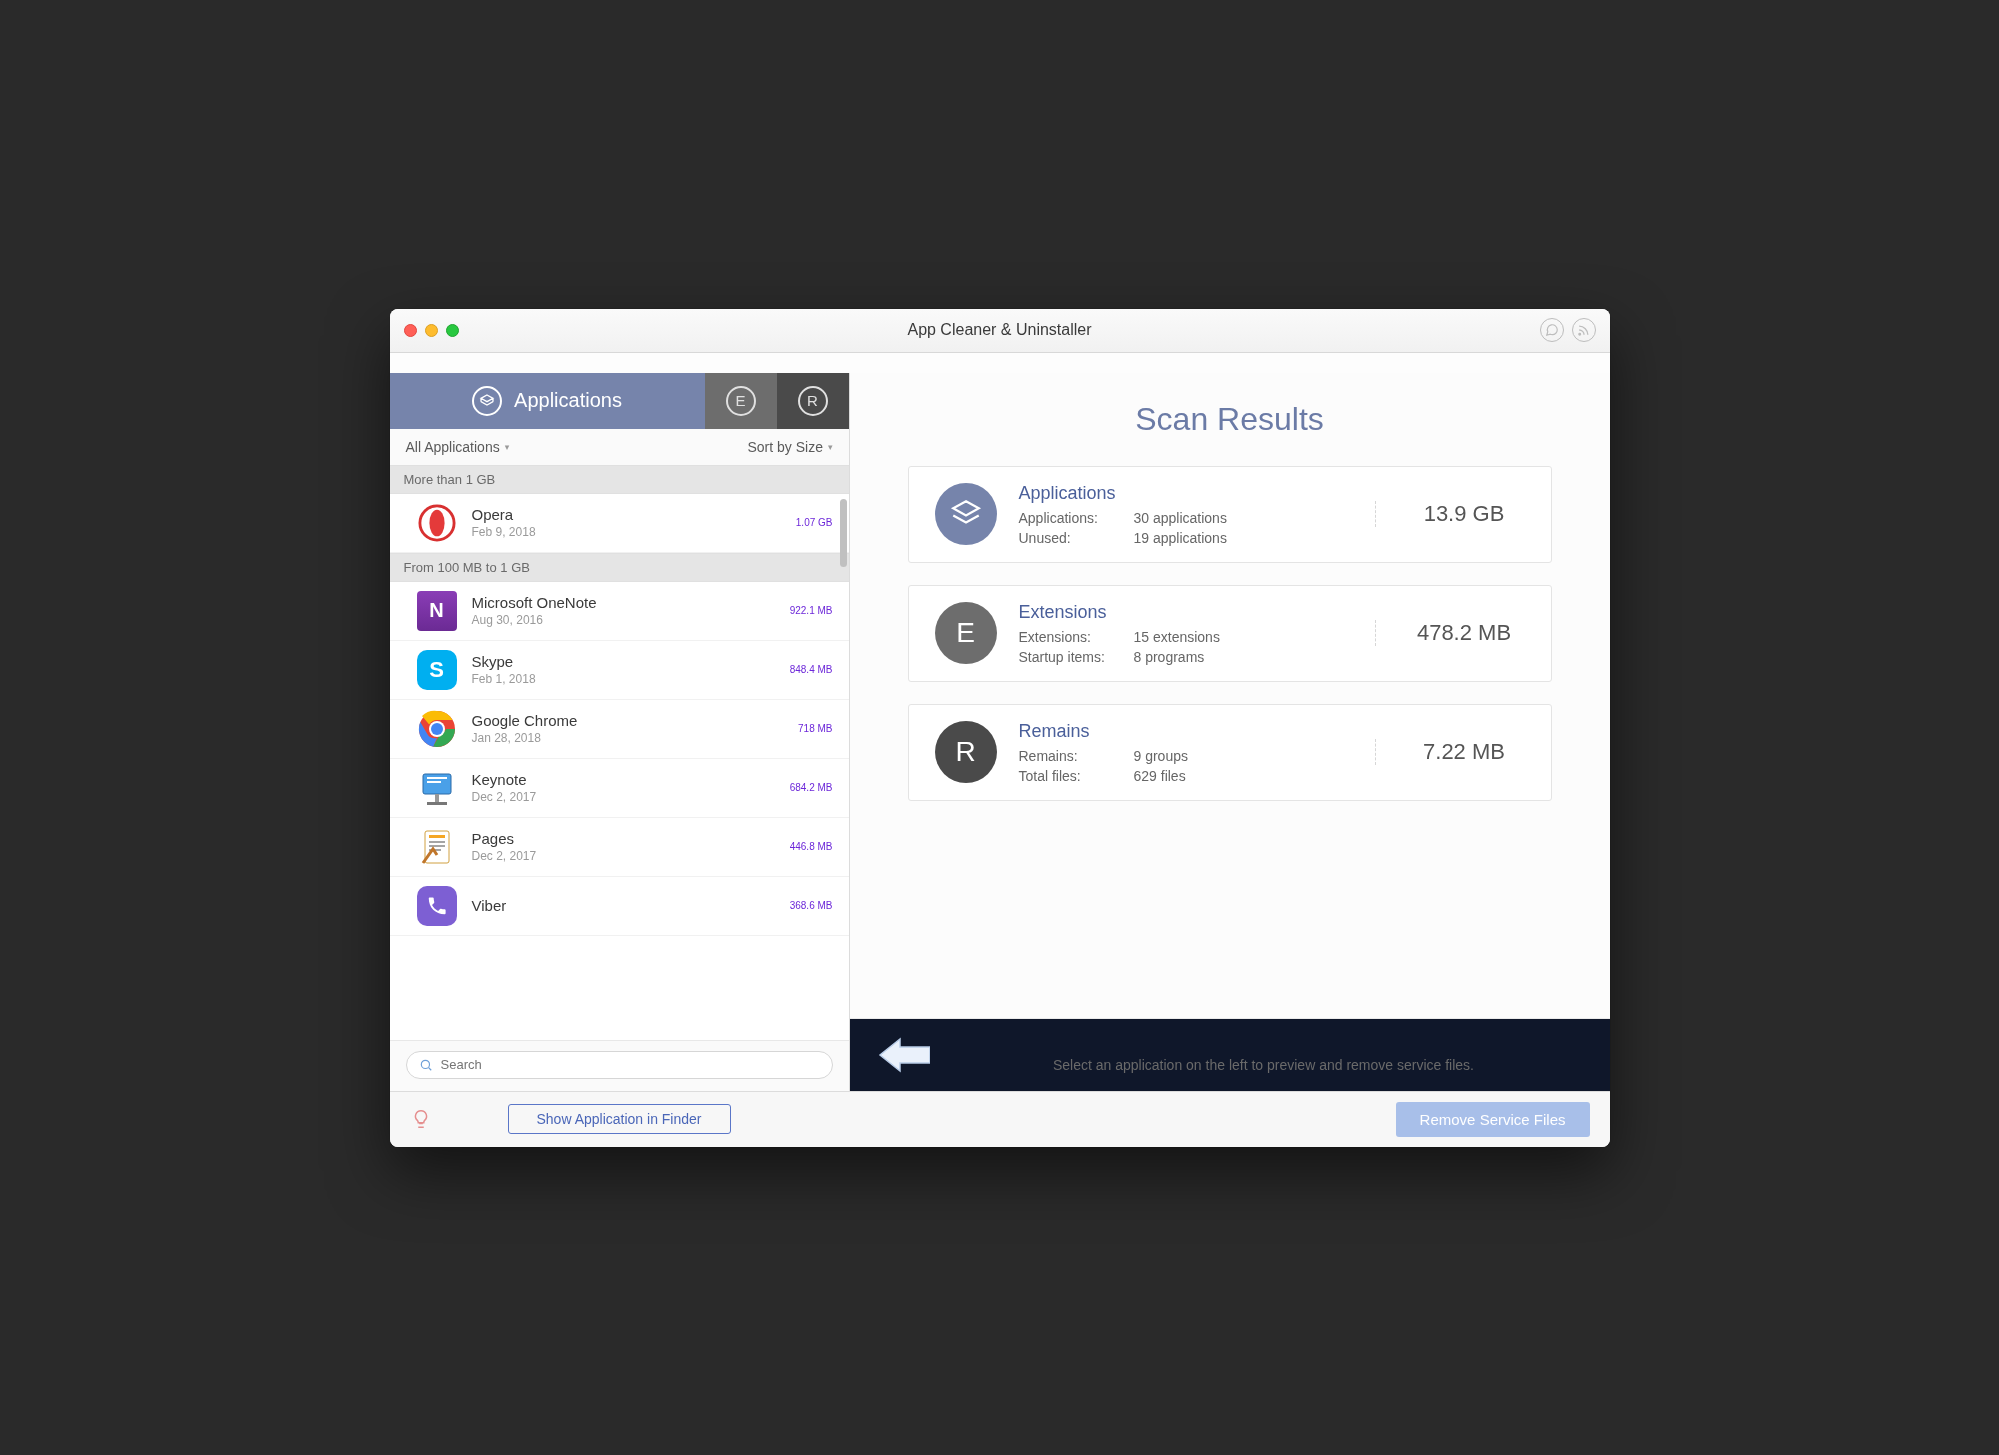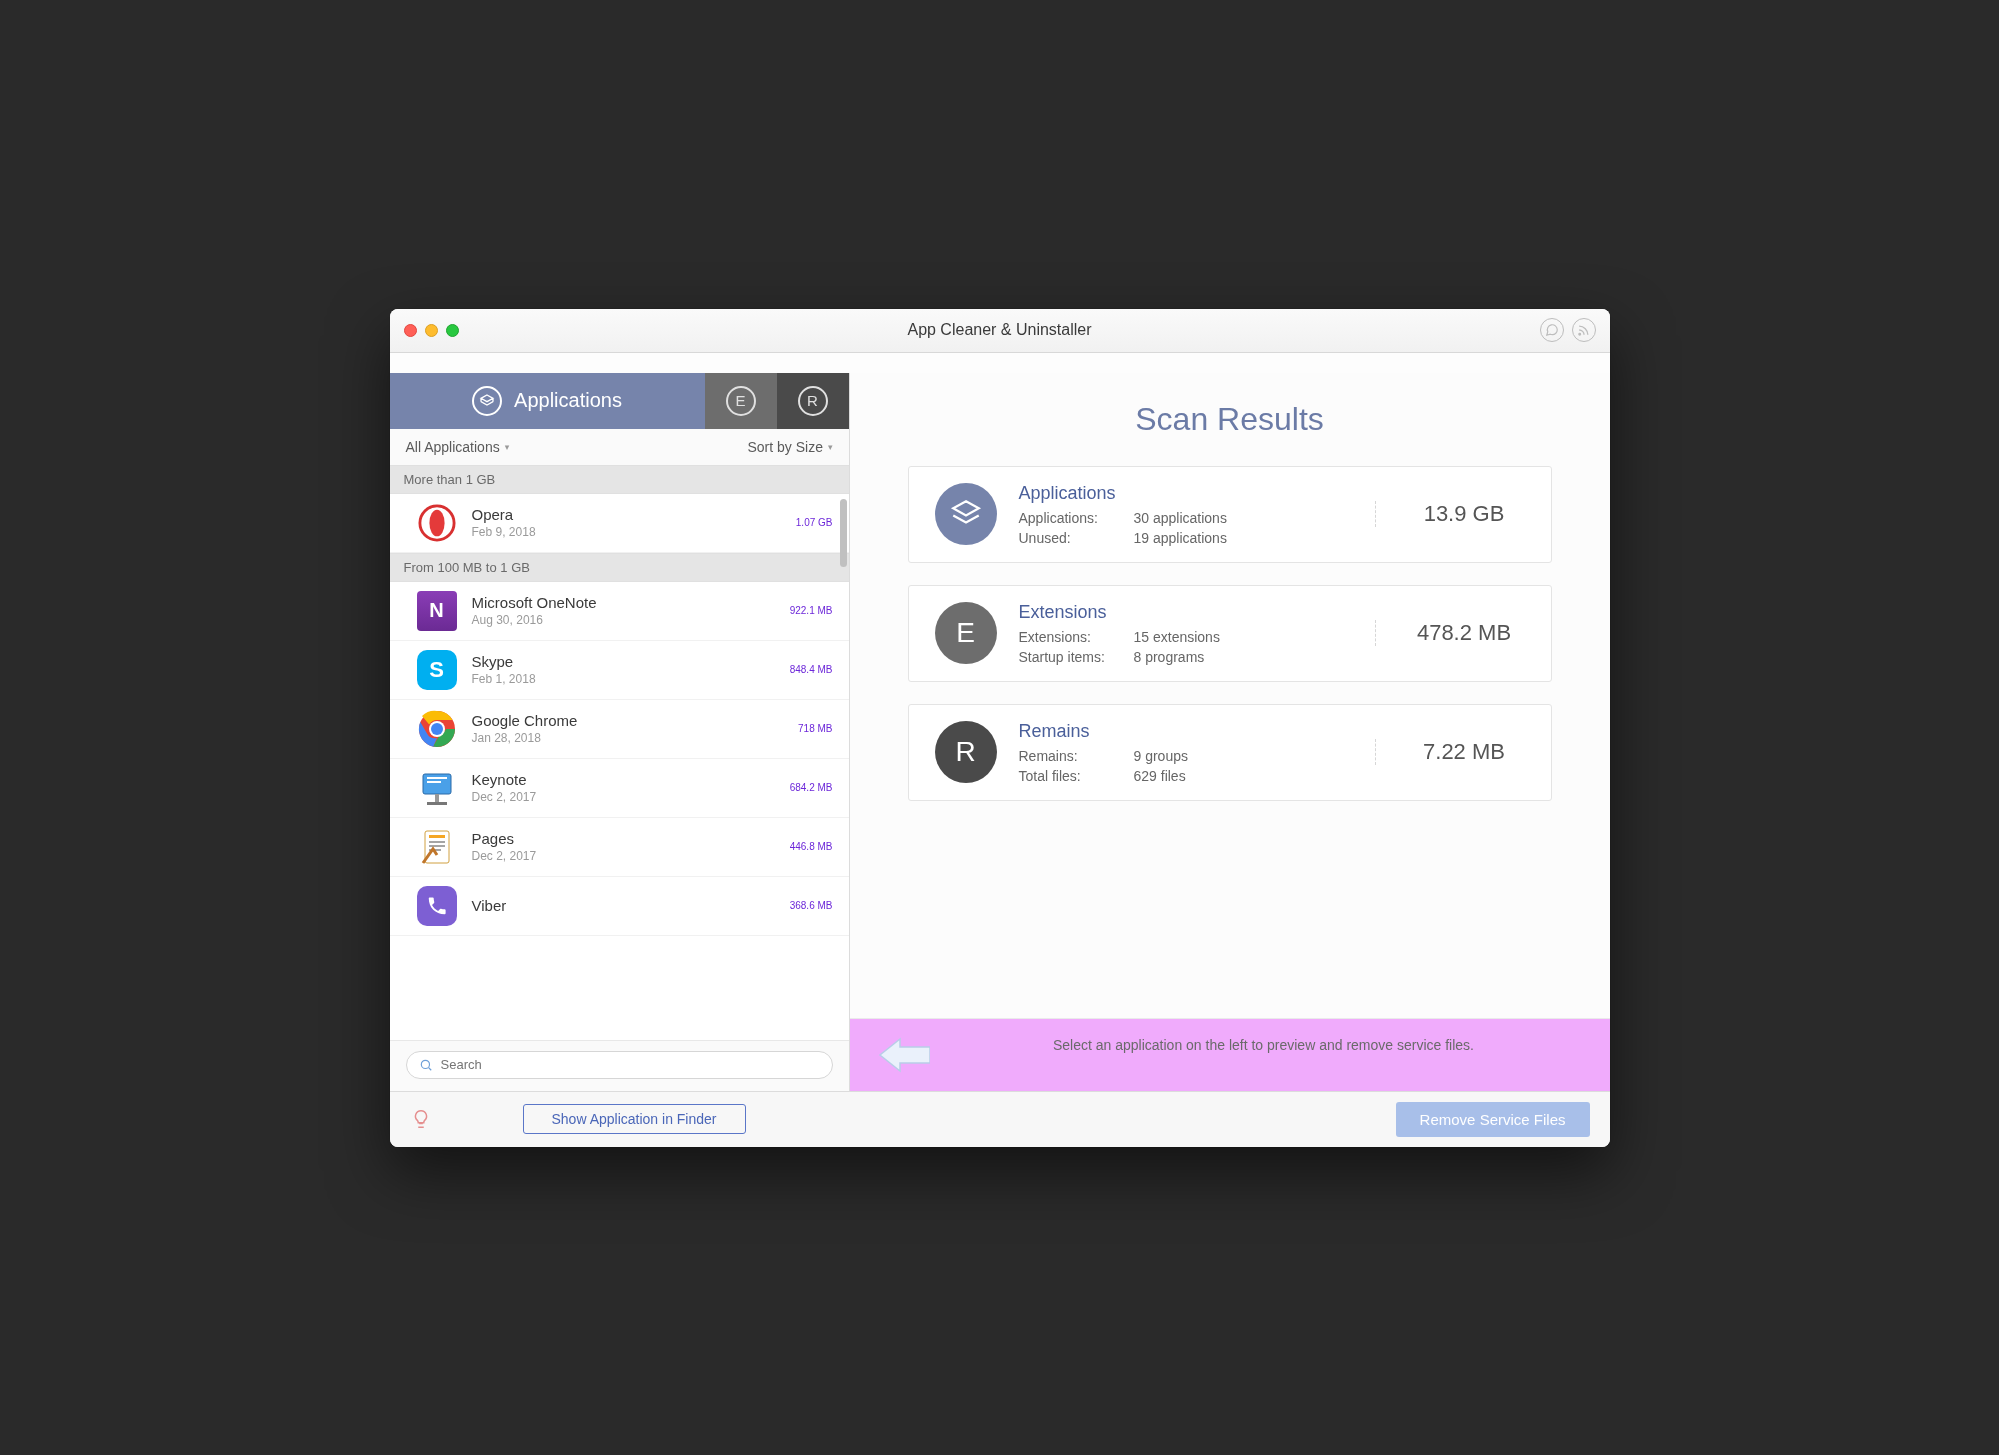--- a/index.html
+++ b/index.html
@@ -69,27 +69,27 @@
 .scan-title { text-align: center; font-size: 32px; color: #6b7ba6; font-weight: 300; margin-bottom: 28px; }
 .card { background: #fff; border: 1px solid #e4e4e4; border-radius: 3px; margin-bottom: 22px; display: flex; align-items: center; padding: 16px 26px; gap: 22px; }
 .card-icon { width: 62px; height: 62px; border-radius: 50%; display: flex; align-items: center; justify-content: center; flex-shrink: 0; }
 .card-icon.app { background: #7684ab; }
 .card-icon.ext { background: #6d6d6d; }
 .card-icon.rem { background: #4a4a4a; }
 .card-body { flex: 1; }
 .card-title { font-size: 18px; color: #4a5f9a; margin-bottom: 6px; }
 .card-rows { display: grid; grid-template-columns: 115px auto; row-gap: 4px; font-size: 14px; color: #666; }
 .card-size { font-size: 22px; color: #555; padding-left: 28px; border-left: 1px dashed #d6d6d6; min-width: 150px; text-align: center; }
-.hint-area { background: #f0abfc; border-top: 1px solid #eaeaea; padding: 18px 28px; display: flex; align-items: flex-start; gap: 16px; }
+.hint-area { background: #0f172a; border-top: 1px solid #eaeaea; padding: 18px 28px; display: flex; align-items: flex-end; gap: 16px; }
 .arrow-left {
   width: 52px; height: 36px; position: relative; flex-shrink: 0;
 }
 .arrow-left svg { width: 100%; height: 100%; }
 .hint-text { flex: 1; text-align: center; color: #6a6a6a; font-size: 14px; }
-.footer { height: 56px; border-top: 1px solid #dcdcdc; background: #f7f7f7; display: flex; align-items: center; padding: 0 20px; gap: 31px; }
+.footer { height: 56px; border-top: 1px solid #dcdcdc; background: #f7f7f7; display: flex; align-items: center; padding: 0 20px; gap: 16px; }
 .bulb { width: 22px; height: 22px; color: #e58f8f; }
 .btn-outline { border: 1.5px solid #5a76c8; color: #4a66b8; background: transparent; padding: 6px 28px; font-size: 14px; border-radius: 3px; cursor: pointer; margin-left: 60px; }
 .btn-primary { margin-left: auto; background: #a8bfe9; color: #fff; border: none; padding: 9px 24px; font-size: 15px; border-radius: 3px; cursor: pointer; }
 .scroll-thumb { position: absolute; right: 2px; top: 34px; width: 7px; height: 68px; background: #c0c0c0; border-radius: 4px; }
 .list-wrap { position: relative; flex: 1; overflow: hidden; }
 </style>
 </head>
 <body>
 
 <div class="window">

